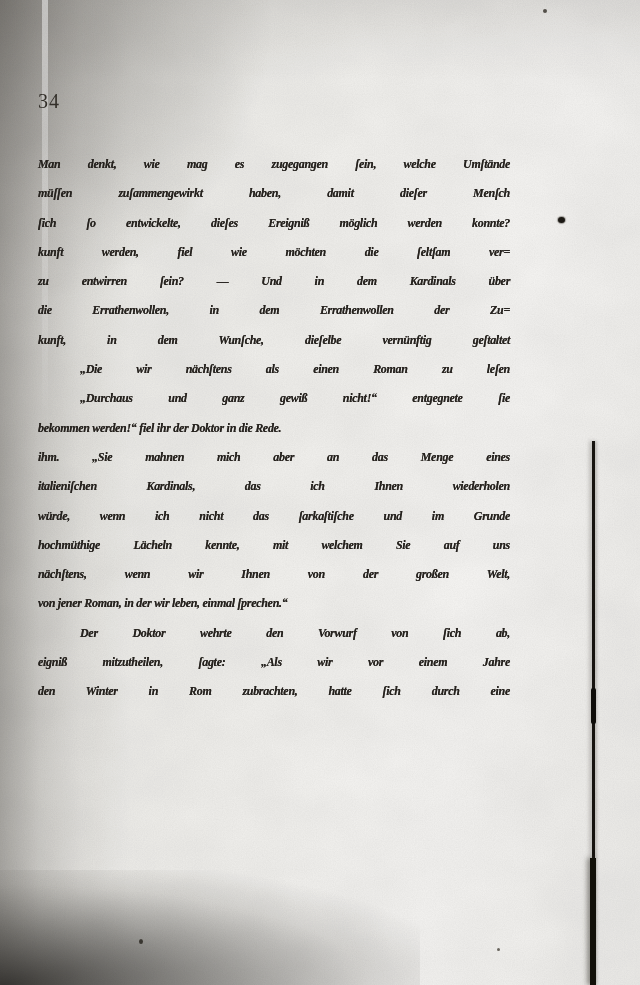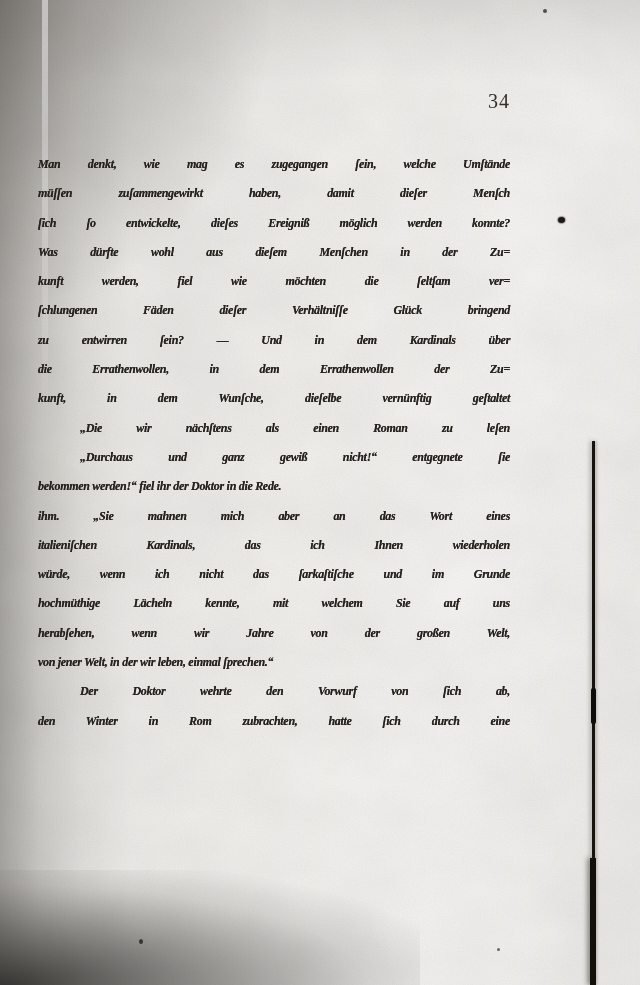--- a/index.html
+++ b/index.html
@@ -71,21 +71,21 @@
   }
   .speck { position: absolute; border-radius: 50%; }
   .speck-1 { left: 558px; top: 217px; width: 7px; height: 6px;
              background: #1d1a15; box-shadow: 0 0 1px 1px rgba(70,66,58,.45); }
   .speck-2 { left: 543px; top: 9px;  width: 4px; height: 4px; background: #57534c; }
   .speck-3 { left: 139px; top: 939px; width: 4px; height: 5px; background: #3c3933; }
   .speck-4 { left: 497px; top: 948px; width: 3px; height: 3px; background: #6e6a62; }
   
   .page-number {
     position: absolute; left: 38px; top: 90px; width: 472px;
-    text-align: right;
+    text-align: left;
     font-size: 20px;
     letter-spacing: 1px;
     color: var(--page_number_ink, #36322c);
   }
   .text-column {
     position: absolute; left: 38px; top: 150px; width: 472px;
     color: var(--ink, #282420);
     font-size: 12px;
     font-weight: 700;
     letter-spacing: -0.3px;
@@ -119,36 +119,35 @@
   <div class="shade-left"></div>
   <div class="corner-tl"></div>
   <div class="streak-light"></div>
   <div class="blob-bl"></div>
 
   <div class="page-number">34</div>
   <div class="text-column">
       <div class="line j">Man denkt, wie mag es zugegangen ſein, welche Umſtände</div>
       <div class="line j">müſſen zuſammengewirkt haben, damit dieſer Menſch</div>
       <div class="line j">ſich ſo entwickelte, dieſes Ereigniß möglich werden konnte?</div>
-      <div class="line j">Was dürfte wohl aus dieſem Menſchen in der Zu=</div>
       <div class="line j">kunft werden, fiel wie möchten die ſeltſam ver=</div>
-      <div class="line j">ſchlungenen Fäden dieſer Verhältniſſe Glück bringend</div>
       <div class="line j">zu entwirren ſein? — Und in dem Kardinals über</div>
       <div class="line j">die Errathenwollen, in dem Errathenwollen der Zu=</div>
       <div class="line j">kunft, in dem Wunſche, dieſelbe vernünftig geſtaltet</div>
       <div class="line j indent">„Die wir nächſtens als einen Roman zu leſen</div>
       <div class="line j indent">„Durchaus und ganz gewiß nicht!“ entgegnete ſie</div>
       <div class="line">bekommen werden!“ fiel ihr der Doktor in die Rede.</div>
-      <div class="line j">ihm. „Sie mahnen mich aber an das Wort eines</div>
+      <div class="line j">ihm. „Sie mahnen mich aber an das Menge eines</div>
       <div class="line j">italieniſchen Kardinals, das ich Ihnen wiederholen</div>
       <div class="line j">würde, wenn ich nicht das ſarkaſtiſche und im Grunde</div>
       <div class="line j">hochmüthige Lächeln kennte, mit welchem Sie auf uns</div>
-      <div class="line j">herabſehen, wenn wir Jahre von der großen Welt,</div>
-      <div class="line">von jener Welt, in der wir leben, einmal ſprechen.“</div>
+      <div class="line j">nächſtens, wenn wir Ihnen von der großen Welt,</div>
+      <div class="line">von jener Roman, in der wir leben, einmal ſprechen.“</div>
       <div class="line j indent">Der Doktor wehrte den Vorwurf von ſich ab,</div>
+      <div class="line j">eigniß mitzutheilen, ſagte: „Als wir vor einem Jahre</div>
       <div class="line j">den Winter in Rom zubrachten, hatte ſich durch eine</div>
     </div>
 
   <div class="right-line"></div>
   <div class="right-line-node"></div>
   <div class="right-line-thick"></div>
   <div class="speck speck-1"></div>
   <div class="speck speck-2"></div>
   <div class="speck speck-3"></div>
   <div class="speck speck-4"></div>

